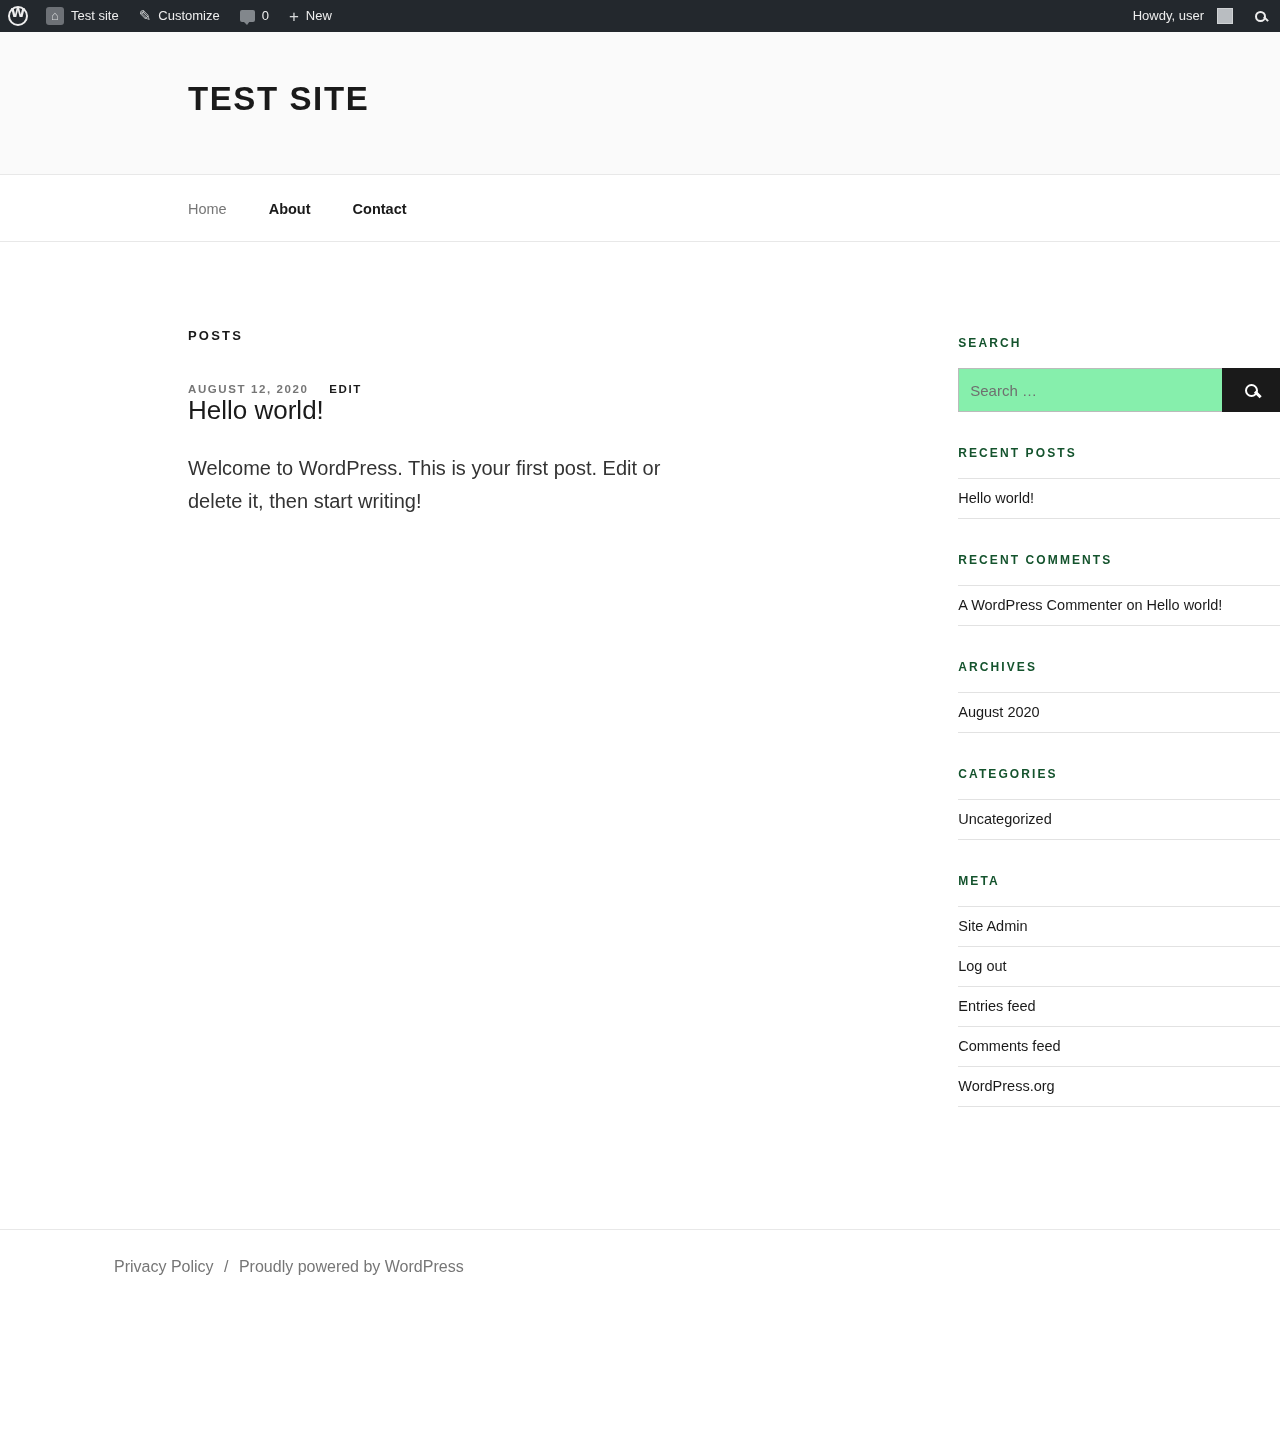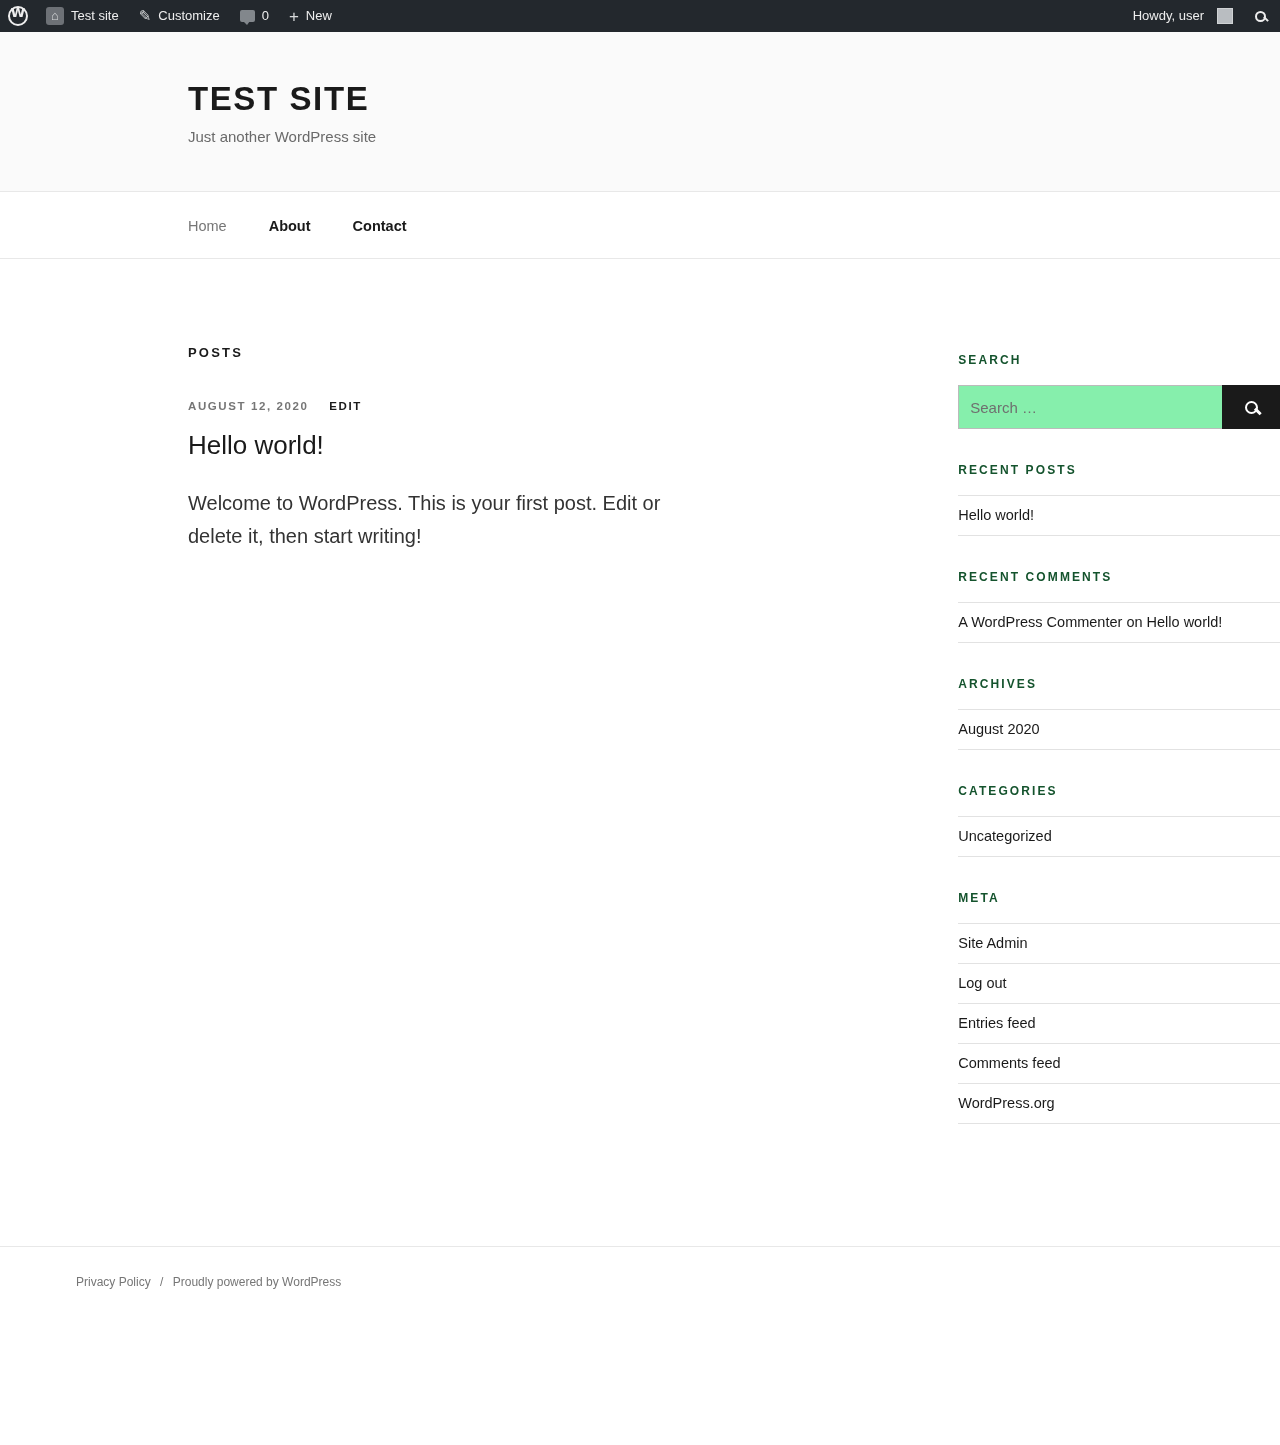--- a/index.html
+++ b/index.html
@@ -139,21 +139,21 @@
     font-weight: bold;
     letter-spacing: 2.2px;
     margin: 0 0 40px 0;
     color: #1a1a1a;
   }
   .entry-meta {
     font-size: 11.5px;
     font-weight: bold;
     letter-spacing: 1.6px;
     color: #767676;
-    margin-bottom: 18px;
+    margin-bottom: 0;
   }
   .entry-meta .date { color: #767676; }
   .entry-meta .edit { color: #1a1a1a; margin-left: 16px; }
   .entry-title {
     font-size: 26px;
     font-weight: normal;
     margin: 0 0 26px 0;
     color: #1a1a1a;
   }
   .entry-content {
@@ -213,22 +213,22 @@
   .wlist a { color: #1a1a1a; text-decoration: none; cursor: pointer; }
   .wlist .sep { color: #1a1a1a; }
 
   
   .site-footer {
     border-top: 1px solid #e8e8e8;
     margin-top: 88px;
     padding: 28px 0 0 0;
   }
   .footer-inner {
-    padding-left: 76px;
-    font-size: 12px;
+    padding-left: 114px;
+    font-size: 16px;
     color: #767676;
   }
   .footer-inner a { color: #767676; text-decoration: none; cursor: pointer; }
   .footer-sep { margin: 0 6px; }
 </style>
 </head>
 <body>
 
 <div class="adminbar">
   <div class="ab-item ab-logo">
@@ -257,21 +257,20 @@
     </div>
     <div class="ab-item ab-search">
       <span class="mag"></span>
     </div>
   </div>
 </div>
 
 <header class="site-header">
   <div class="header-inner">
     <h1 class="site-title">TEST SITE</h1>
-    <p class="site-desc">Just another WordPress site</p>
   </div>
 </header>
 
 <nav class="site-nav">
   <div class="nav-inner">
     <div class="nav-item current">Home</div>
     <div class="nav-item">About</div>
     <div class="nav-item">Contact</div>
   </div>
 </nav>

